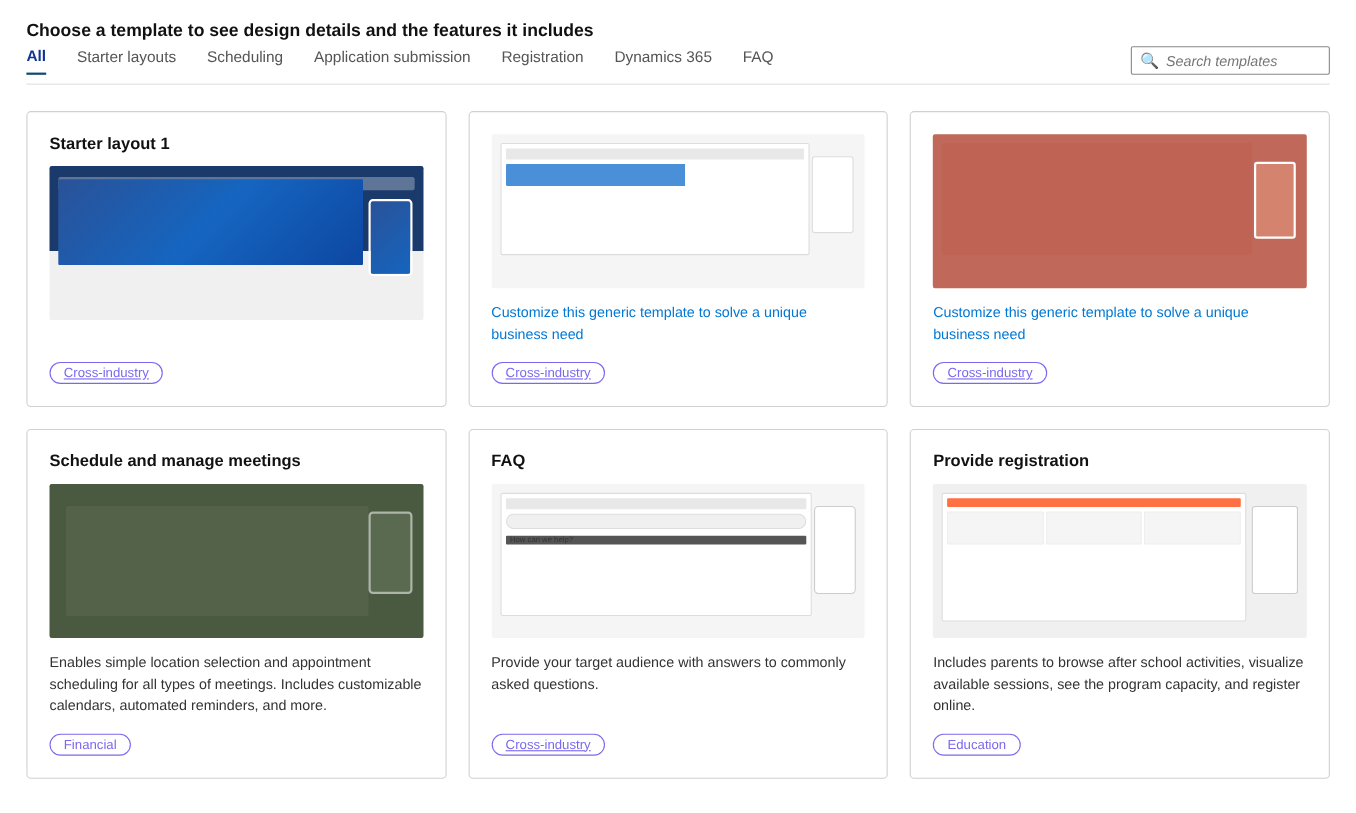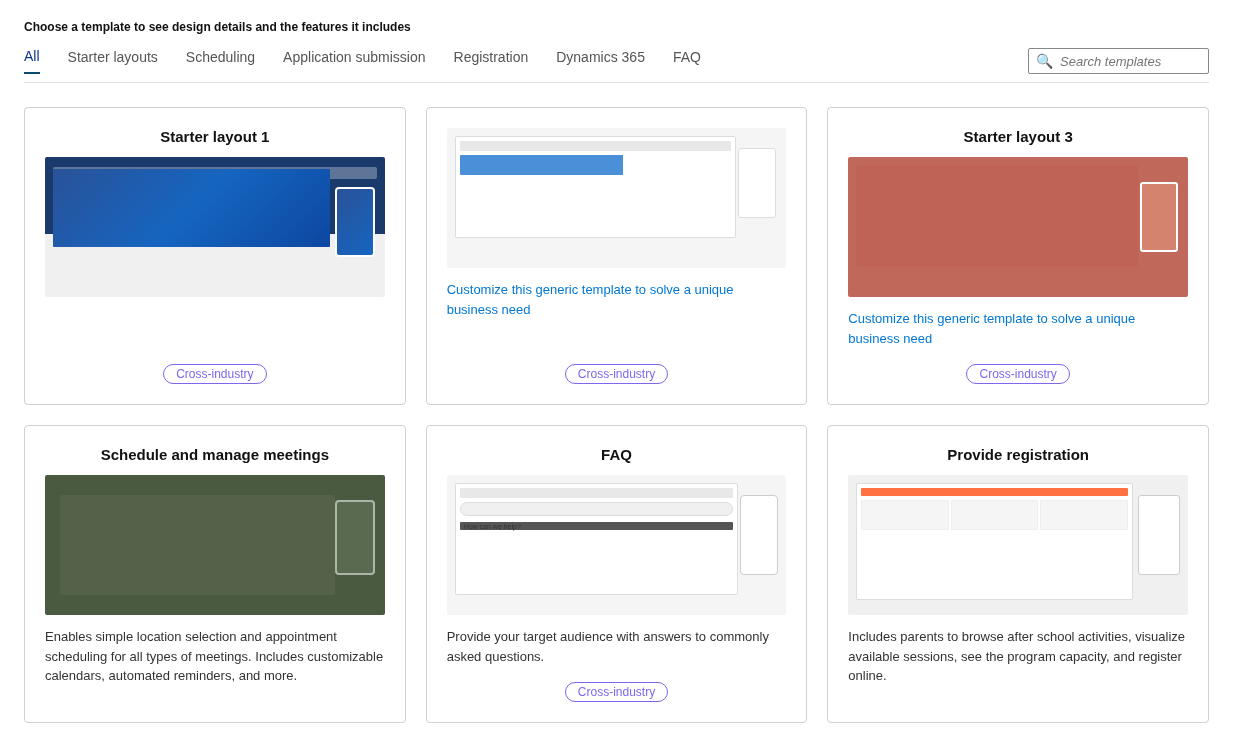--- a/index.html
+++ b/index.html
@@ -4,24 +4,24 @@
   <style>
     * { box-sizing: border-box; margin: 0; padding: 0; }
     body {
       font-family: 'Segoe UI', Arial, sans-serif;
       background: #fff;
       color: #333;
       padding: 20px 24px;
       font-size: 14px;
     }
     h1.page-title {
-      font-size: 12px;
+      font-size: 16px;
       font-weight: 600;
       color: #111;
-      margin-bottom: 14px;
+      margin-bottom: 4px;
     }
     .nav-bar {
       display: flex;
       align-items: center;
       border-bottom: 1px solid #e0e0e0;
       padding-bottom: 8px;
       margin-bottom: 24px;
       position: relative;
     }
     .nav-tabs {
@@ -33,21 +33,21 @@
     .nav-tab {
       font-size: 14px;
       color: #555;
       cursor: pointer;
       padding-bottom: 8px;
       text-decoration: none;
       white-space: nowrap;
     }
     .nav-tab.active {
       color: #0f3391;
-      font-weight: 400;
+      font-weight: 700;
       border-bottom: 2px solid #0c4a6e;
     }
     .search-box {
       display: flex;
       align-items: center;
       border: 1px solid #888;
       border-radius: 2px;
       padding: 4px 8px;
       gap: 6px;
       min-width: 180px;
@@ -71,21 +71,20 @@
       gap: 20px;
     }
     .template-card {
       border: 1px solid #d0d0d0;
       border-radius: 4px;
       padding: 20px;
       background: #fff;
       display: flex;
       flex-direction: column;
       gap: 12px;
-      align-items: center;
     }
     .template-card-title {
       font-size: 15px;
       font-weight: 700;
       color: #111;
     }
     .template-thumbnail {
       width: 100%;
       height: 140px;
       background: #f3f3f3;
@@ -290,20 +289,21 @@
       font-size: 12px;
       margin-top: 4px;
     }
     .template-tag.financial {
       border-color: #7b68ee;
       color: #7b68ee;
     }
     .template-tag.cross-industry {
       border-color: #7b68ee;
       color: #7b68ee;
+      text-decoration: underline;
     }
     .template-tag.education {
       border-color: #7b68ee;
       color: #7b68ee;
     }
     .tag-row {
       margin-top: auto;
     }
   </style>
 </head>
@@ -350,39 +350,41 @@
     </div>
     <div class="template-description">
       <a href="#">Customize this generic template to solve a unique business need</a>
     </div>
     <div class="tag-row">
       <span class="template-tag cross-industry">Cross-industry</span>
     </div>
   </div>
 
   <div class="template-card">
-    <div class="template-card-title">Starter layout 3</div>
     <div class="template-thumbnail thumb-starter3">
       <div class="thumb-starter3-main"></div>
       <div class="thumb-starter3-phone"></div>
     </div>
     <div class="template-description">
       <a href="#">Customize this generic template to solve a unique business need</a>
     </div>
     <div class="tag-row">
       <span class="template-tag cross-industry">Cross-industry</span>
     </div>
   </div>
 
   <div class="template-card">
     <div class="template-card-title">Schedule and manage meetings</div>
     <div class="template-thumbnail thumb-schedule">
       <div class="thumb-schedule-phone"></div>
     </div>
     <div class="template-description-plain">Enables simple location selection and appointment scheduling for all types of meetings. Includes customizable calendars, automated reminders, and more.</div>
+    <div class="tag-row">
+      <span class="template-tag financial">Financial</span>
+    </div>
   </div>
 
   <div class="template-card">
     <div class="template-card-title">FAQ</div>
     <div class="template-thumbnail thumb-faq">
       <div class="thumb-faq-main">
         <div class="thumb-faq-header"></div>
         <div class="thumb-faq-search"></div>
         <div class="thumb-faq-text">How can we help?</div>
       </div>
@@ -401,15 +403,18 @@
         <div class="thumb-program-header"></div>
         <div class="thumb-program-cards">
           <div class="thumb-program-card"></div>
           <div class="thumb-program-card"></div>
           <div class="thumb-program-card"></div>
         </div>
       </div>
       <div class="thumb-program-phone"></div>
     </div>
     <div class="template-description-plain">Includes parents to browse after school activities, visualize available sessions, see the program capacity, and register online.</div>
+    <div class="tag-row">
+      <span class="template-tag education">Education</span>
+    </div>
   </div>
 
 </div>
 
 </body></html>

